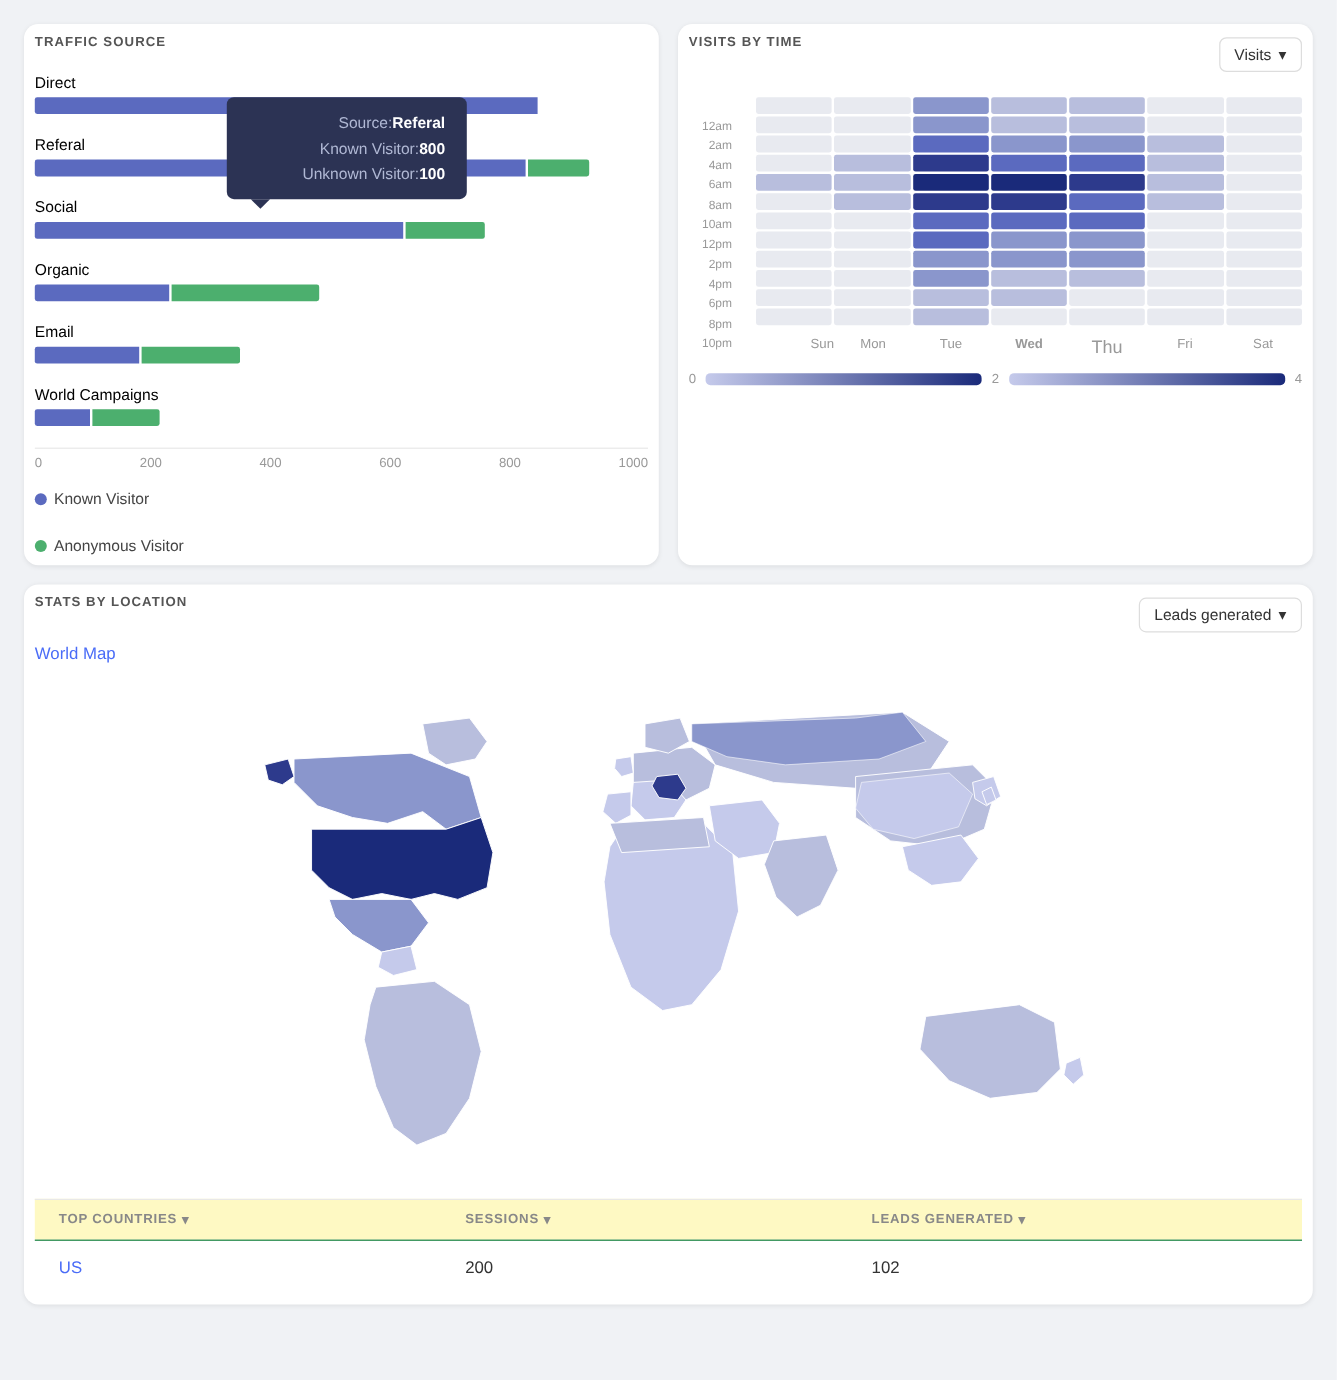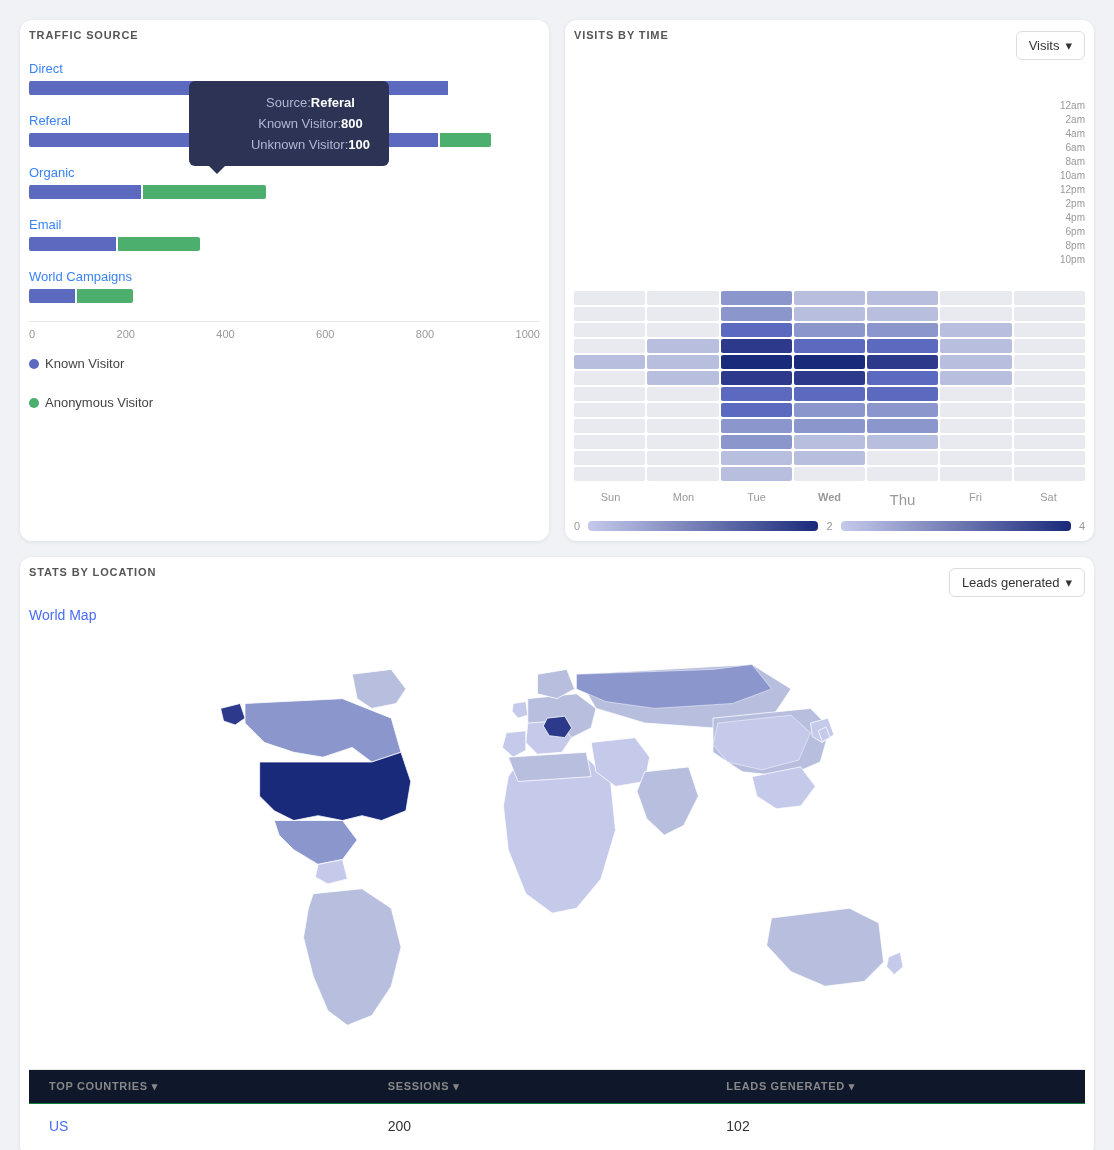--- a/index.html
+++ b/index.html
@@ -36,21 +36,21 @@
 
     
     .traffic-chart {
       position: relative;
     }
     .bar-row {
       margin-bottom: 18px;
     }
     .bar-label {
       font-size: 13px;
-      color: #3b82f6;
+      color: #000000;
       margin-bottom: 5px;
     }
     .bar-track {
       height: 14px;
       display: flex;
       gap: 2px;
     }
     .bar-known {
       background: #5b6abf;
       height: 100%;
@@ -107,21 +107,21 @@
       content: '';
       position: absolute;
       bottom: -8px;
       left: 20px;
       border-left: 8px solid transparent;
       border-right: 8px solid transparent;
       border-top: 8px solid #2c3354;
     }
     .tooltip-row {
       display: flex;
-      justify-content: center;
+      justify-content: flex-end;
       margin-bottom: 6px;
       margin-left: 43px;
     }
     .tooltip-row:last-child { margin-bottom: 0; }
     .tooltip-label { color: #b0b8d4; }
     .tooltip-value { font-weight: 700; color: #fff; }
 
     
     .visits-header {
       display: flex;
@@ -152,21 +152,20 @@
       gap: 2px;
     }
     .heatmap-cell {
       height: 14px;
       border-radius: 2px;
       background: #e8eaf0;
     }
     .heatmap-wrapper {
       display: flex;
       gap: 20px;
-      flex-direction: column;
     }
     .heatmap-time-labels {
       display: flex;
       flex-direction: column;
       justify-content: space-between;
       padding-top: 18px;
       padding-bottom: 4px;
       min-width: 36px;
     }
     .time-label {
@@ -218,21 +217,21 @@
     }
     .map-svg {
       width: 100%;
       max-width: 780px;
     }
 
     
     .table-header {
       display: grid;
       grid-template-columns: 1fr 1fr 1fr;
-      background: #0f172a;
+      background: #fef9c3;
       padding: 10px 20px;
       border-top: 1px solid #e8e8e8;
     }
     .th {
       font-size: 11px;
       font-weight: 700;
       letter-spacing: 0.06em;
       color: #888;
       text-transform: uppercase;
       display: flex;
@@ -296,20 +295,27 @@
               <div class="bar-label">Direct</div>
               <div class="bar-track">
                 <div class="bar-known" style="width: 82%;"></div>
               </div>
             </div>
             <div class="bar-row">
               <div class="bar-label">Referal</div>
               <div class="bar-track">
                 <div class="bar-known" style="width: 80%;"></div>
                 <div class="bar-anon" style="width: 10%;"></div>
+              </div>
+            </div>
+            <div class="bar-row">
+              <div class="bar-label">Social</div>
+              <div class="bar-track">
+                <div class="bar-known" style="width: 60%;"></div>
+                <div class="bar-anon" style="width: 13%;"></div>
               </div>
             </div>
             <div class="bar-row">
               <div class="bar-label">Organic</div>
               <div class="bar-track">
                 <div class="bar-known" style="width: 22%;"></div>
                 <div class="bar-anon" style="width: 24%;"></div>
               </div>
             </div>
             <div class="bar-row">
@@ -469,21 +475,21 @@
                 <div class="heatmap-cell h0"></div>
                 <div class="heatmap-cell h0"></div>
                 <div class="heatmap-cell h0"></div>
                 <div class="heatmap-cell h0"></div>
                 <div class="heatmap-cell h0"></div>
                 <div class="heatmap-cell h0"></div>
                 <div class="heatmap-cell h0"></div>
               </div>
             </div>
           <div style="display:flex; justify-content:space-between; margin-top:6px;" id="day-labels-row">
-              <div style="text-align: center; flex: 1 1 0%; font-size: 11px; color: rgb(153, 153, 153); margin-top: 4px;">Sun</div>
+              <div style="text-align: right; flex: 1 1 0%; font-size: 11px; color: rgb(153, 153, 153); margin-top: 4px;">Sun</div>
               <div style="text-align: center; flex: 1 1 0%; font-size: 11px; color: rgb(153, 153, 153); margin-top: 4px;">Mon</div>
               <div style="text-align: center; flex: 1 1 0%; font-size: 11px; color: rgb(153, 153, 153); margin-top: 4px;">Tue</div>
               <div style="text-align: center; flex: 1 1 0%; font-size: 11px; color: rgb(153, 153, 153); margin-top: 4px; font-weight: bold;">Wed</div>
               <div style="text-align: center; flex: 1 1 0%; font-size: 15px; color: rgb(153, 153, 153); margin-top: 4px;">Thu</div>
               <div style="text-align: center; flex: 1 1 0%; font-size: 11px; color: rgb(153, 153, 153); margin-top: 4px;">Fri</div>
               <div style="text-align: center; flex: 1 1 0%; font-size: 11px; color: rgb(153, 153, 153); margin-top: 4px;">Sat</div>
             </div>
         </div>
       </div>
 

